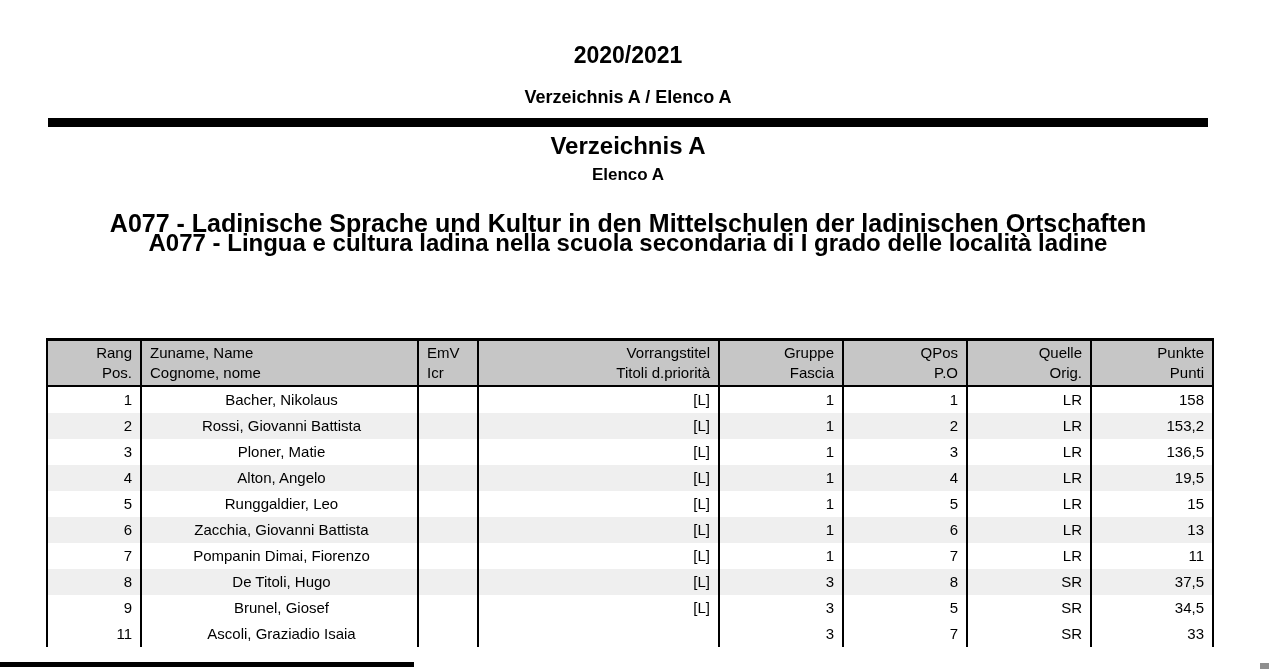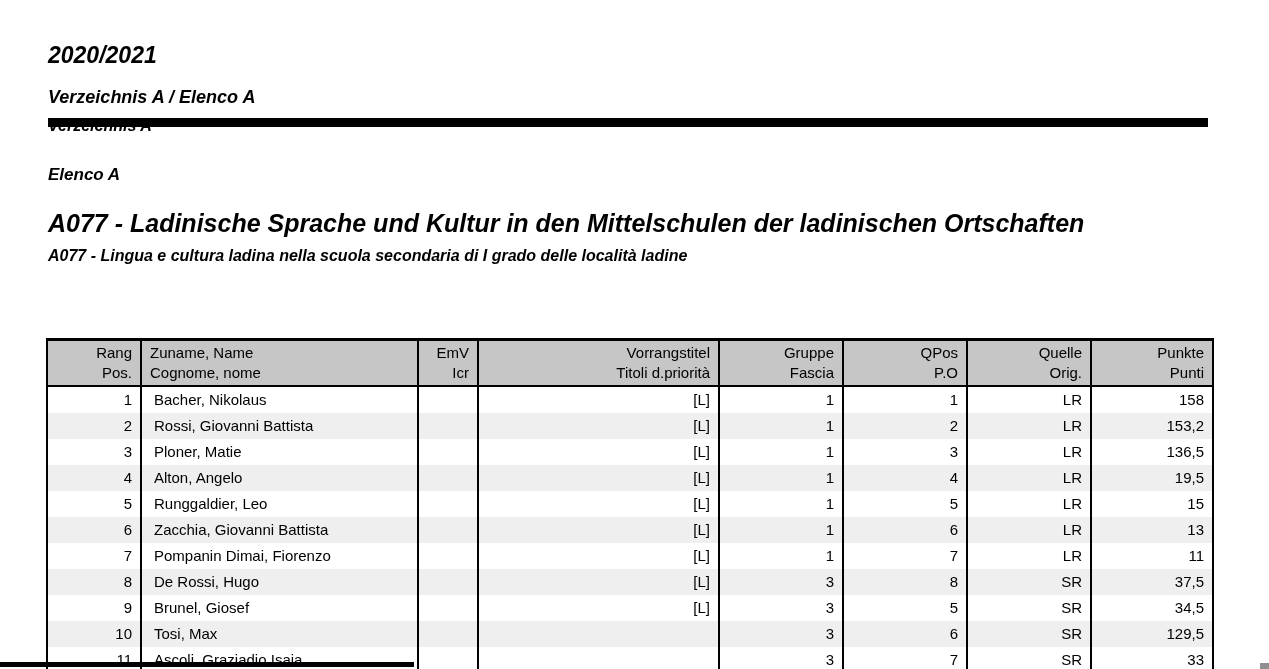--- a/index.html
+++ b/index.html
@@ -8,50 +8,50 @@
     --side-text:#949494;
     --ink:#000000;
   }
   html,body{margin:0;padding:0;}
   body{
     width:1269px;height:669px;overflow:hidden;position:relative;
     background:#ffffff;
     font-family:"Liberation Sans","DejaVu Sans",sans-serif;
     color:var(--ink);
   }
-  .centered{position:absolute;left:48px;width:1160px;text-align:left;font-weight:bold;font-style:italic;}
+  .centered{position:absolute;left:48px;width:1160px;text-align:center;font-weight:bold;}
   .year-title{top:42px;font-size:23px;}
   .main-title{top:87px;font-size:18px;}
   .divider{position:absolute;left:48px;top:118px;width:1160px;height:9px;background:#000;}
-  .sub-de{top:117px;font-size:16px;}
+  .sub-de{top:132px;font-size:24px;}
   .sub-it{top:165px;font-size:17px;}
   .subject-de{top:209px;font-size:25px;}
-  .subject-it{top:247px;font-size:16px;}
+  .subject-it{top:229px;font-size:24px;}
 
   table.ranking{
     position:absolute;left:46px;top:338px;width:1166px;
     border-collapse:collapse;table-layout:fixed;
     font-size:15px;
   }
   .ranking th{
     background:var(--header-bg);
     border-left:2px solid #000;border-right:2px solid #000;
     border-top:3px solid #000;border-bottom:2px solid #000;
     font-weight:normal;padding:2px 8px;line-height:20px;vertical-align:middle;
   }
   .ranking td{
     border-left:2px solid #000;border-right:2px solid #000;
     height:26px;padding:0 8px;line-height:26px;
     overflow:hidden;white-space:nowrap;
   }
   .ranking tr.alt td{background:var(--stripe-bg);}
   .al{text-align:left;}
   .ar{text-align:right;}
-  .ac{text-align:right;}
-  .ranking td.name{padding-left:12px;}
+  .ac{text-align:left;}
+  .ranking td.name{padding-left:12px;text-align:center;}
   .th-line{display:block;}
 
   .side-strip{position:absolute;top:0;right:0;width:55px;height:669px;}
   .bottom-edge-line{position:absolute;left:0;top:662px;width:414px;height:5px;background:#000;}
   .corner-artifact{position:absolute;right:0;top:663px;width:9px;height:6px;background:#8f8f8f;}
 </style>
 </head>
 <body>
 
 <div class="centered year-title">2020/2021</div>
@@ -175,47 +175,37 @@
     <td class="al name">Pompanin Dimai, Fiorenzo</td>
     <td class="ac"></td>
     <td class="ar">[L]</td>
     <td class="ar">1</td>
     <td class="ar">7</td>
     <td class="ar">LR</td>
     <td class="ar">11</td>
   </tr>
       <tr class="alt">
     <td class="ar">8</td>
-    <td class="al name">De Rossi, Hugo</td>
+    <td class="al name">De Titoli, Hugo</td>
     <td class="ac"></td>
     <td class="ar">[L]</td>
     <td class="ar">3</td>
     <td class="ar">8</td>
     <td class="ar">SR</td>
     <td class="ar">37,5</td>
   </tr>
       <tr>
     <td class="ar">9</td>
     <td class="al name">Brunel, Giosef</td>
     <td class="ac"></td>
     <td class="ar">[L]</td>
     <td class="ar">3</td>
     <td class="ar">5</td>
     <td class="ar">SR</td>
     <td class="ar">34,5</td>
-  </tr>
-      <tr class="alt">
-    <td class="ar">10</td>
-    <td class="al name">Tosi, Max</td>
-    <td class="ac"></td>
-    <td class="ar"></td>
-    <td class="ar">3</td>
-    <td class="ar">6</td>
-    <td class="ar">SR</td>
-    <td class="ar">129,5</td>
   </tr>
       <tr>
     <td class="ar">11</td>
     <td class="al name">Ascoli, Graziadio Isaia</td>
     <td class="ac"></td>
     <td class="ar"></td>
     <td class="ar">3</td>
     <td class="ar">7</td>
     <td class="ar">SR</td>
     <td class="ar">33</td>

